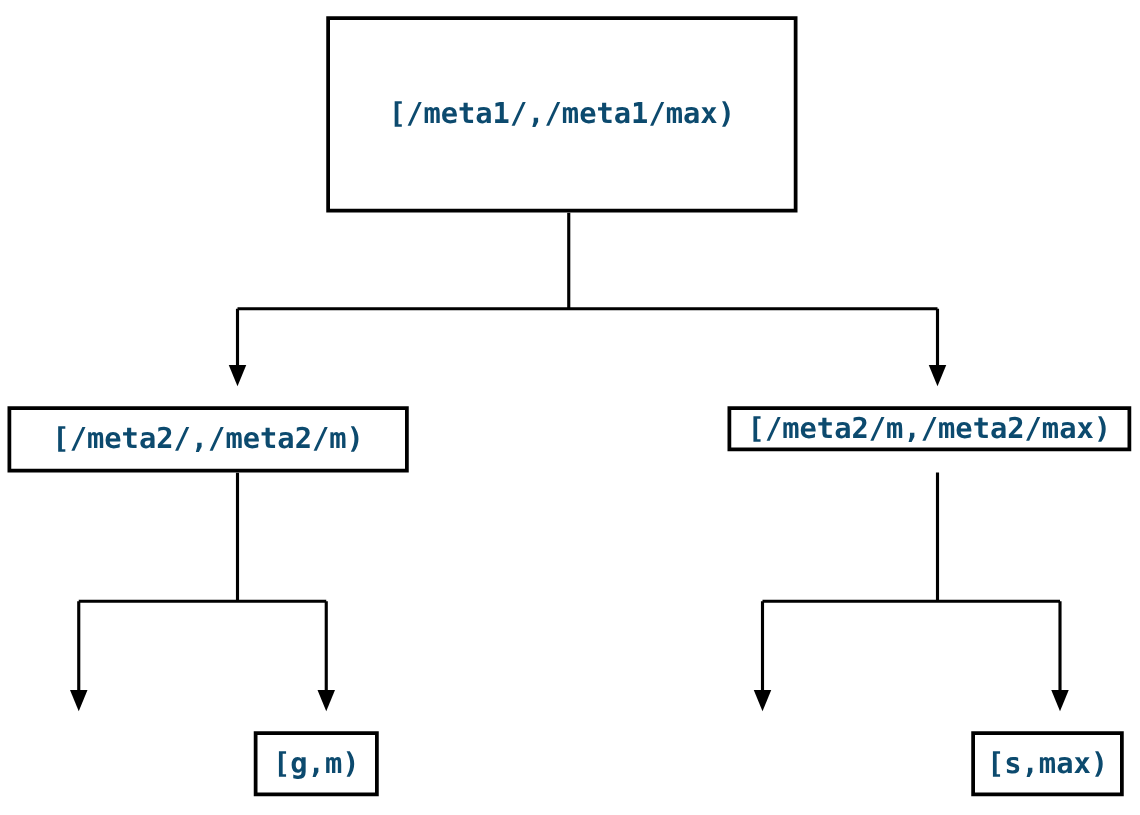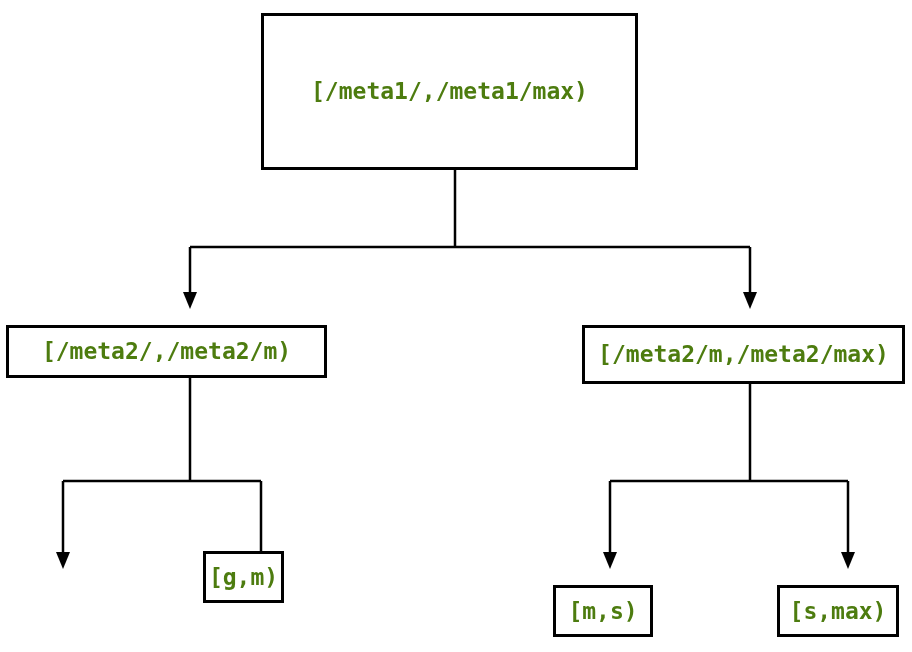--- a/index.html
+++ b/index.html
@@ -29,34 +29,34 @@
   }
   .edges polygon {
     fill: #000000;
     stroke: none;
   }
   .node {
     position: absolute;
     box-sizing: border-box;
     border: 3px solid #000000;
     background: #ffffff;
-    color: #4d7c0f;
+    color: #0c4a6e;
     display: flex;
     align-items: center;
     justify-content: center;
     font-weight: bold;
     font-size: 23px;
     white-space: nowrap;
     line-height: 1;
   }
   .node-root      { left: 261px; top: 13px;  width: 377px; height: 157px; }
   .node-left-mid  { left: 6px;  top: 325px; width: 321px; height: 53px; }
-  .node-right-mid { left: 582px; top: 325px; width: 323px; height: 59px; }
+  .node-right-mid { left: 582px; top: 325px; width: 323px; height: 36px; }
   .node-leaf-ag   { left: 8px;   top: 585px; width: 99px;  height: 52px; }
-  .node-leaf-gm   { left: 203px; top: 551px; width: 81px; height: 52px; align-items: center; }
+  .node-leaf-gm   { left: 203px; top: 585px; width: 100px; height: 52px; align-items: center; }
   .node-leaf-ms   { left: 553px; top: 585px; width: 100px; height: 52px; }
   .node-leaf-smax { left: 777px; top: 585px; width: 122px; height: 52px; }
 </style>
 </head>
 <body>
 
 <div class="canvas">
 
   <svg class="edges" viewBox="0 0 912 652" xmlns="http://www.w3.org/2000/svg">
 
@@ -89,21 +89,18 @@
 
   <div class="node node-right-mid">
     <span>[/meta2/m,/meta2/max)</span>
   </div>
 
 
   <div class="node node-leaf-gm">
     <span>[g,m)</span>
   </div>
 
-  <div class="node node-leaf-ms">
-    <span>[m,s)</span>
-  </div>
 
   <div class="node node-leaf-smax">
     <span>[s,max)</span>
   </div>
 
 </div>
 
 </body></html>

